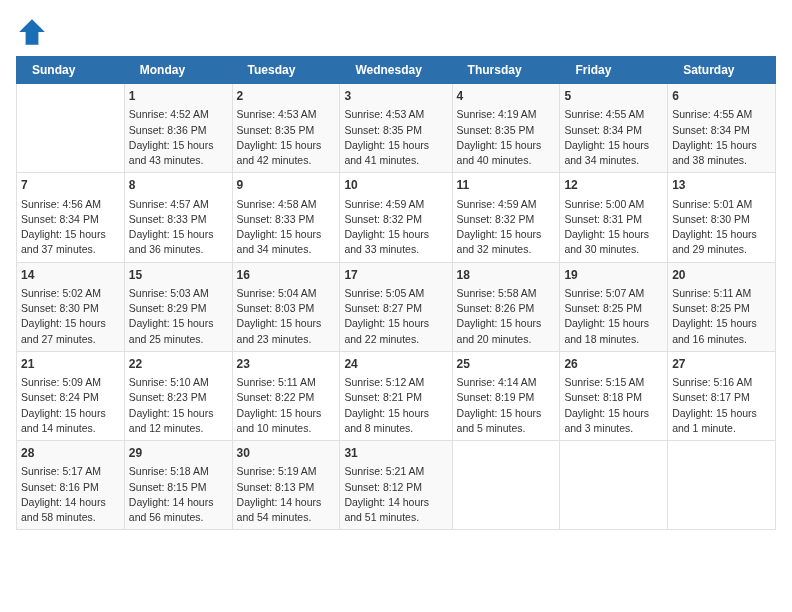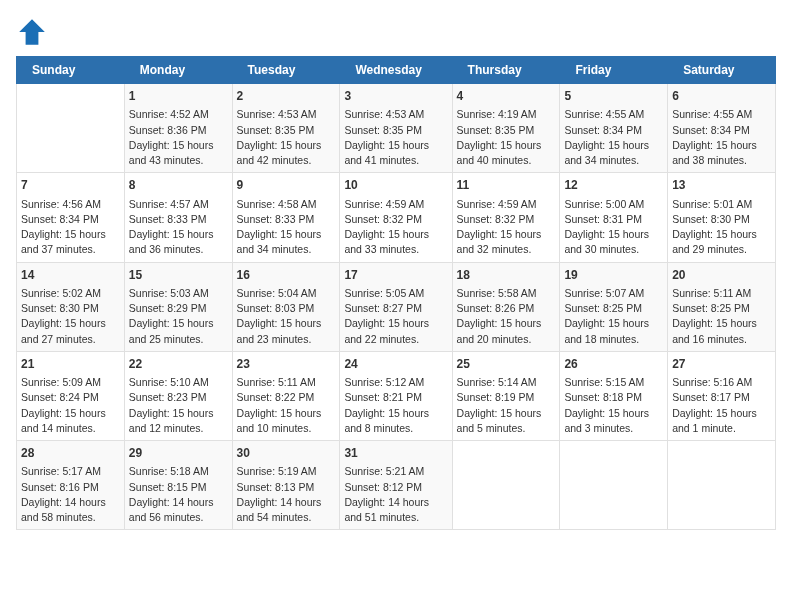--- a/index.html
+++ b/index.html
@@ -299,21 +299,21 @@
         </td>
         <td>
           <span class="day-number">24</span>
           <div>Sunrise: 5:12 AM</div>
           <div>Sunset: 8:21 PM</div>
           <div>Daylight: 15 hours</div>
           <div>and 8 minutes.</div>
         </td>
         <td>
           <span class="day-number">25</span>
-          <div>Sunrise: 5:14 AM</div>
+          <div>Sunrise: 4:14 AM</div>
           <div>Sunset: 8:19 PM</div>
           <div>Daylight: 15 hours</div>
           <div>and 5 minutes.</div>
         </td>
         <td>
           <span class="day-number">26</span>
           <div>Sunrise: 5:15 AM</div>
           <div>Sunset: 8:18 PM</div>
           <div>Daylight: 15 hours</div>
           <div>and 3 minutes.</div>

